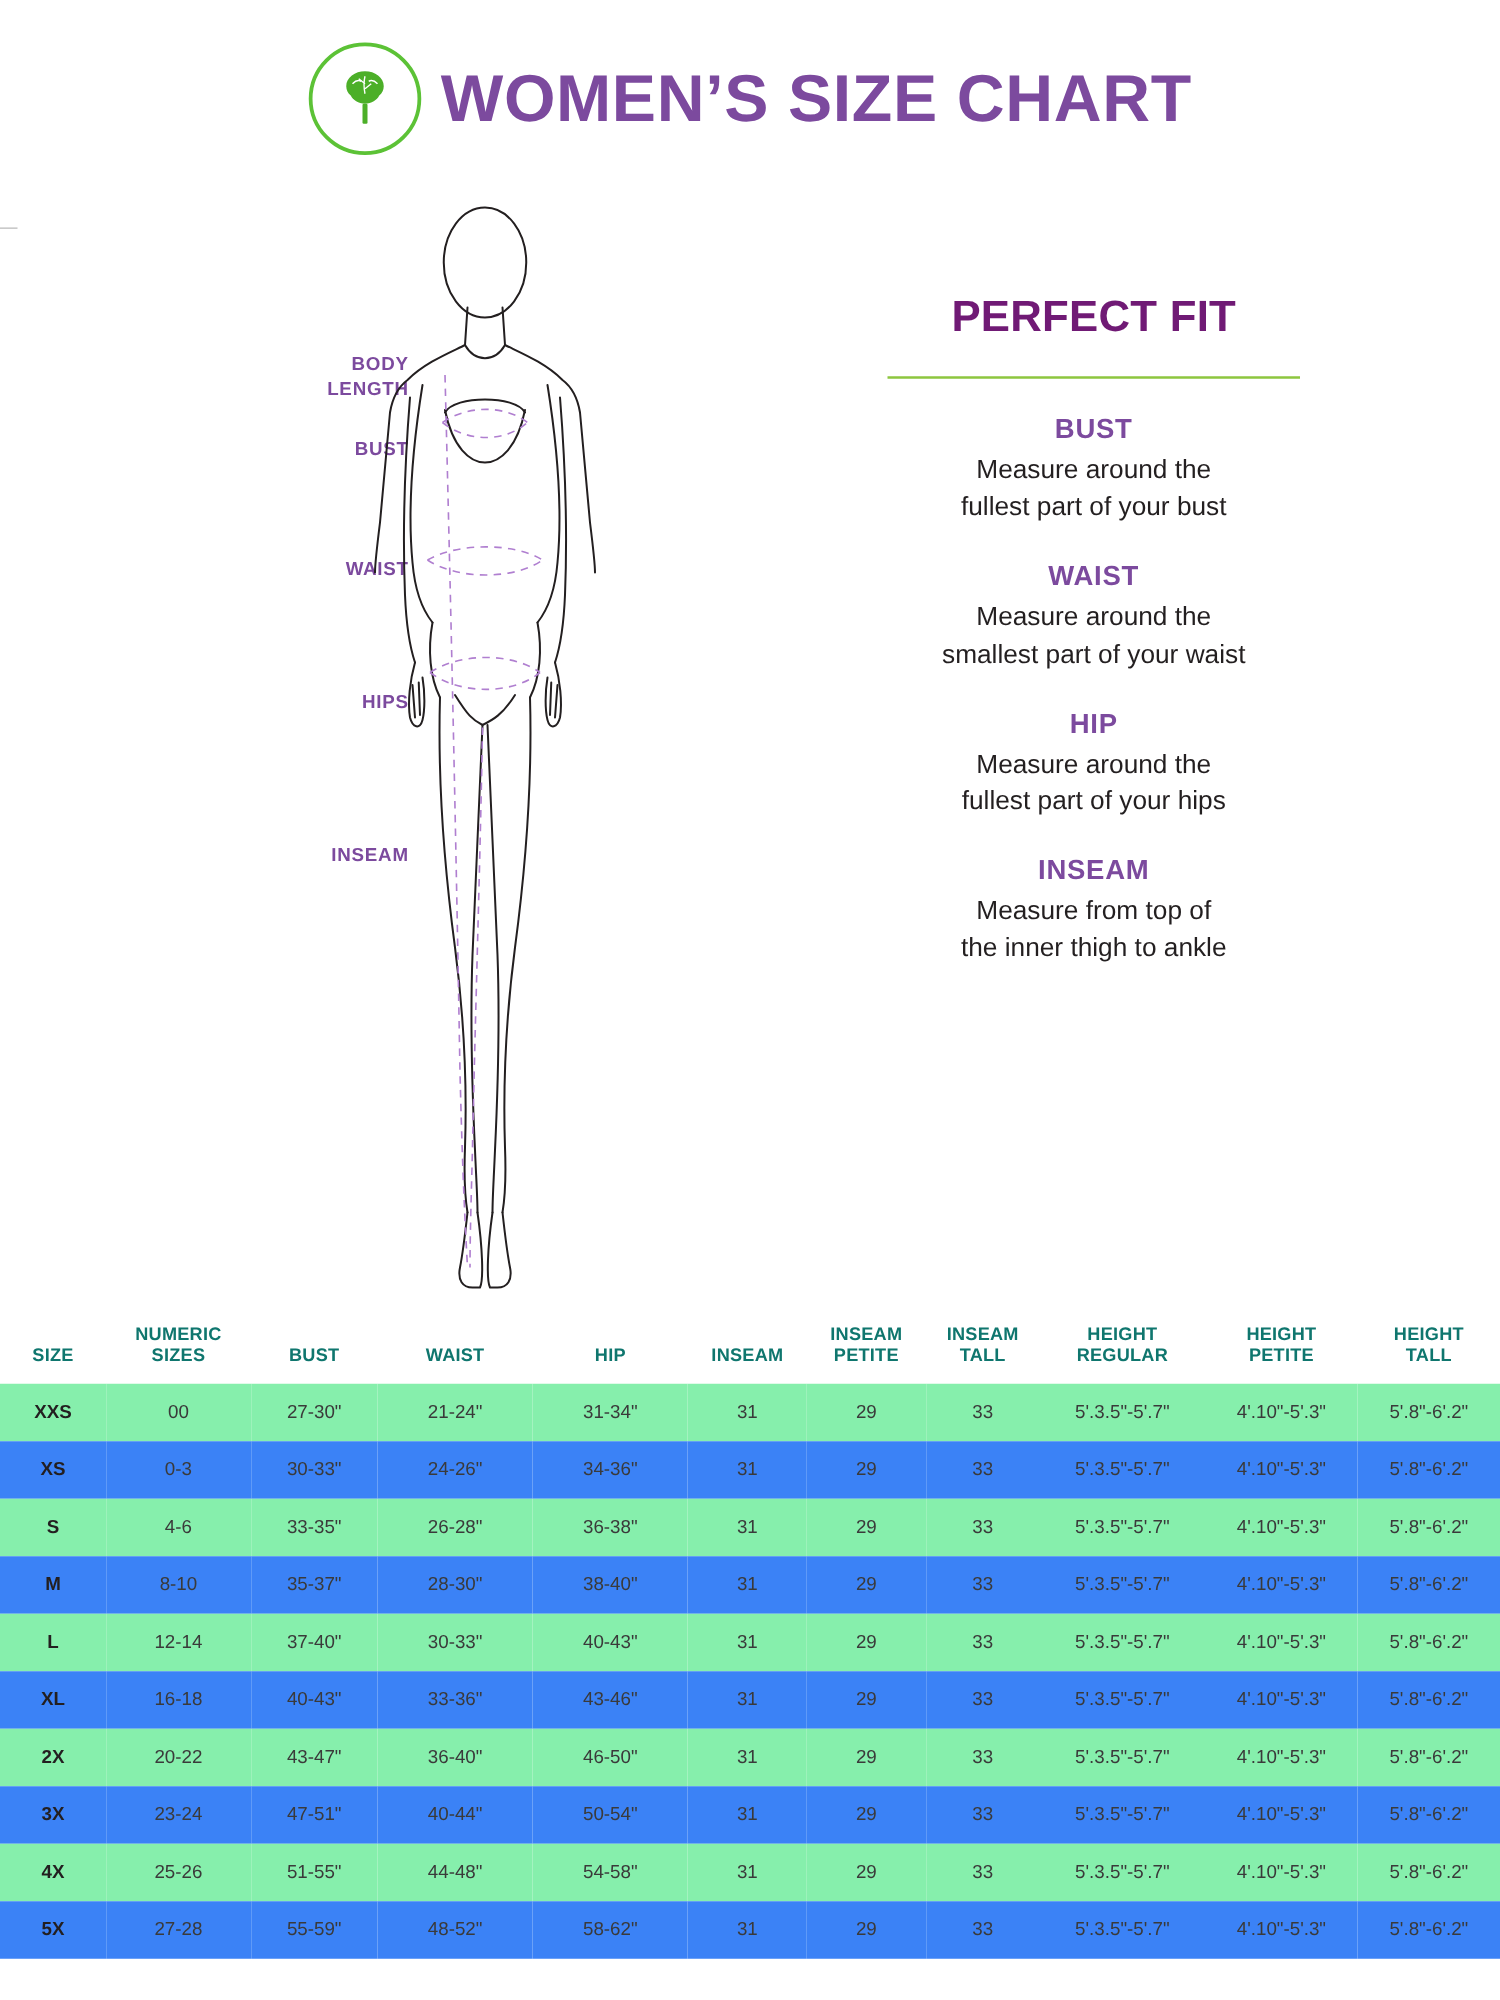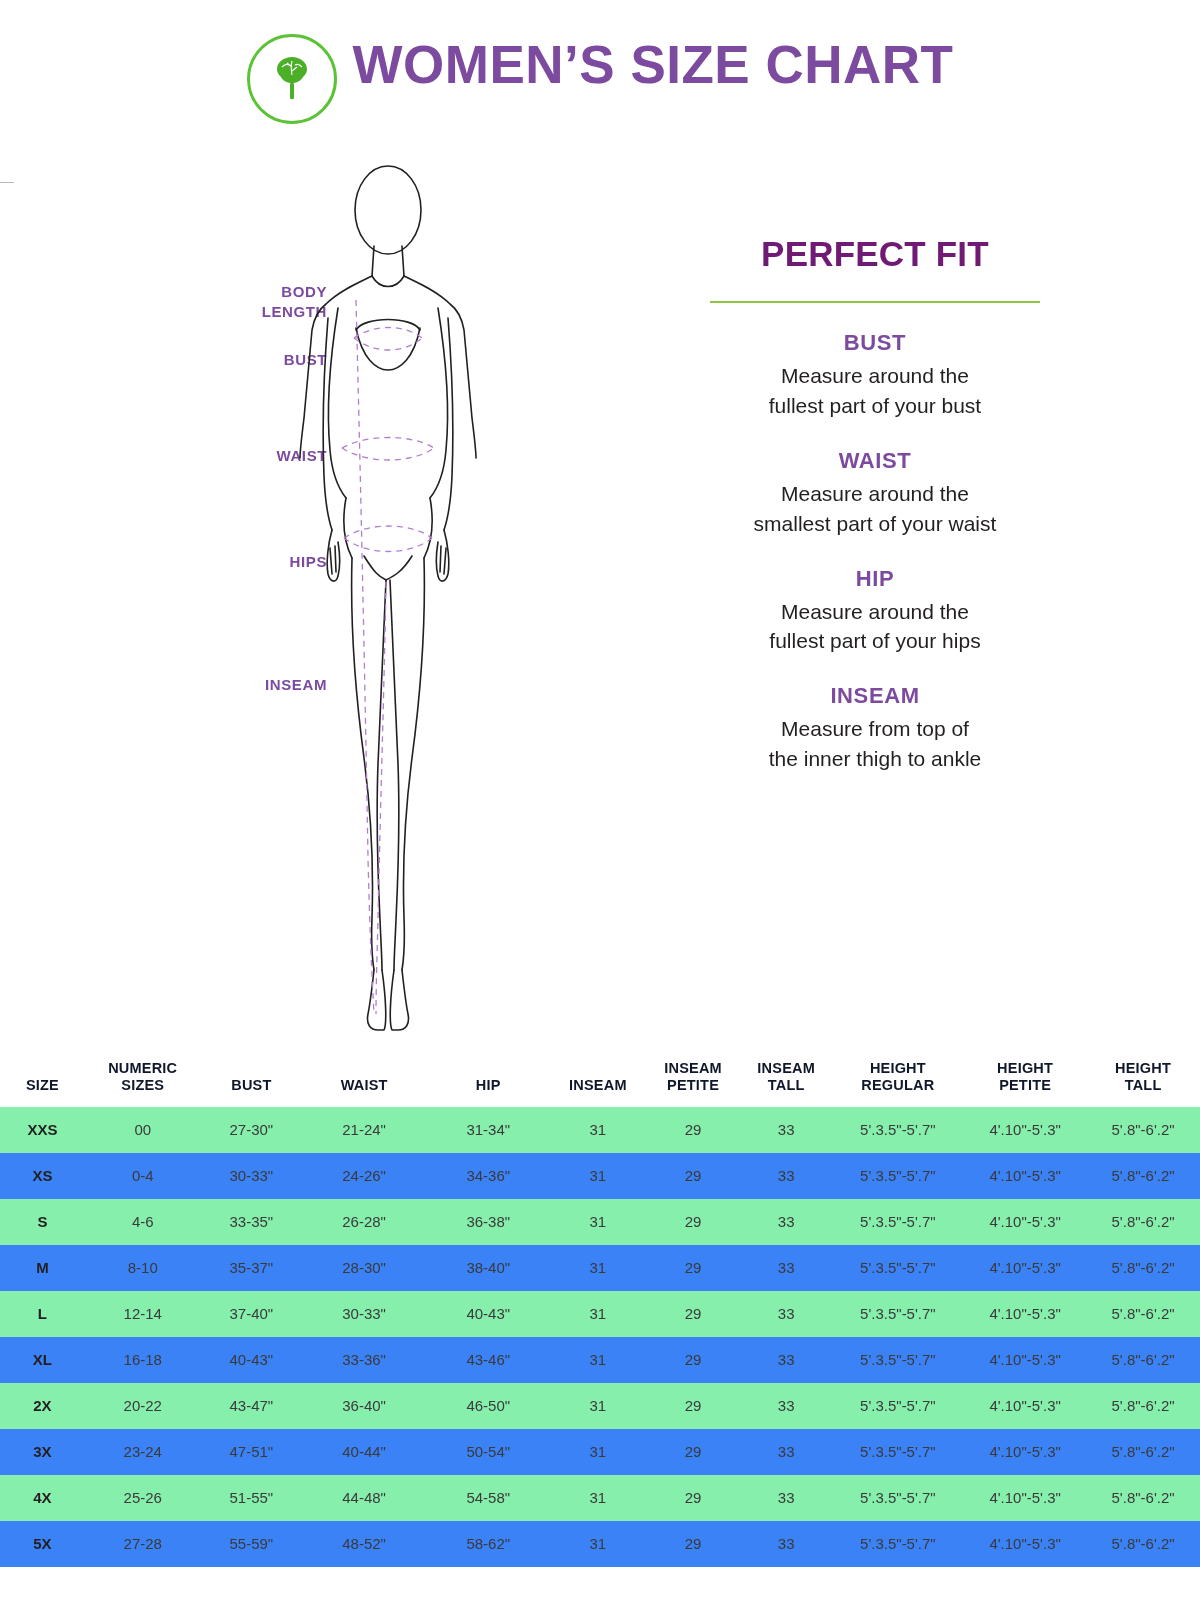--- a/index.html
+++ b/index.html
@@ -12,21 +12,21 @@
     background: #ffffff;
     font-family: "Liberation Sans", sans-serif;
     color: #231f20;
     position: relative;
     overflow: hidden;
   }
 
   
   .header {
     display: flex;
-    align-items: flex-start;
+    align-items: center;
     justify-content: center;
     padding-top: 34px;
     gap: 16px;
   }
   .logo-circle {
     width: 84px;
     height: 84px;
     border-radius: 50%;
     border: 3px solid #5cc236;
     display: flex;
@@ -133,21 +133,21 @@
     width: 1200px;
   }
   table.size-chart {
     border-collapse: collapse;
     width: 1200px;
     table-layout: fixed;
   }
   table.size-chart th {
     font-size: 14.5px;
     font-weight: bold;
-    color: #0f172a;
+    color: #0f766e;
     text-align: center;
     padding: 8px 2px 12px 2px;
     line-height: 1.2;
     vertical-align: bottom;
     letter-spacing: 0.2px;
   }
   table.size-chart td {
     font-size: 15px;
     text-align: center;
     color: #3a3a3a;
@@ -368,21 +368,21 @@
         <td>31-34"</td>
         <td>31</td>
         <td>29</td>
         <td>33</td>
         <td>5'.3.5"-5'.7"</td>
         <td>4'.10"-5'.3"</td>
         <td>5'.8"-6'.2"</td>
       </tr>
       <tr class="plain">
         <td class="size-cell">XS</td>
-        <td>0-4</td>
+        <td>0-3</td>
         <td>30-33"</td>
         <td>24-26"</td>
         <td>34-36"</td>
         <td>31</td>
         <td>29</td>
         <td>33</td>
         <td>5'.3.5"-5'.7"</td>
         <td>4'.10"-5'.3"</td>
         <td>5'.8"-6'.2"</td>
       </tr>

